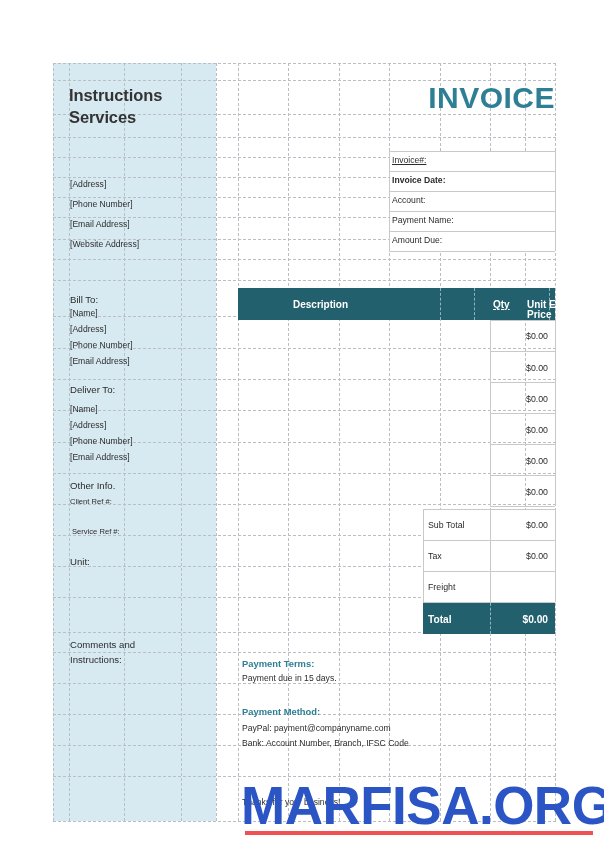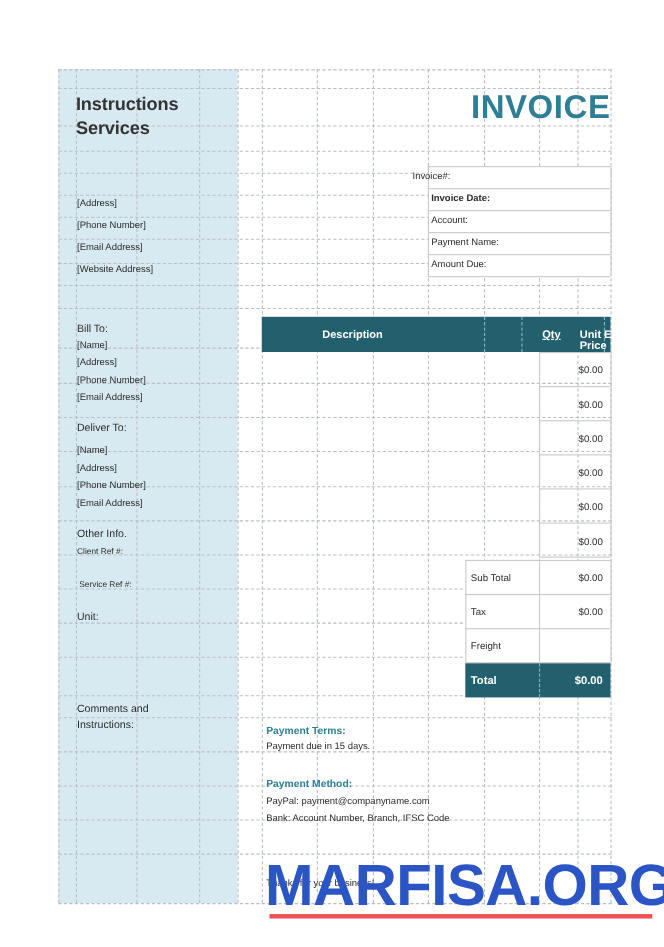--- a/index.html
+++ b/index.html
@@ -245,21 +245,21 @@
     <div class="fill-white" style="left:336px; top:88px; width:166px; height:100px;"></div>
     <div class="rule" style="left:336px; top:88px; width:166px;"></div>
     <div class="rule" style="left:336px; top:108px; width:166px;"></div>
     <div class="rule" style="left:336px; top:128px; width:166px;"></div>
     <div class="rule" style="left:336px; top:148px; width:166px;"></div>
     <div class="rule" style="left:336px; top:168px; width:166px;"></div>
     <div class="rule" style="left:336px; top:188px; width:166px;"></div>
     <div class="rule-v" style="left:336px; top:88px; height:100px;"></div>
     <div class="rule-v" style="left:502px; top:88px; height:100px;"></div>
 
-    <div class="cell" style="left:322px; top:93px;">Invoice#:</div>
+    <div class="cell" style="left:339px; top:93px;text-decoration:underline;">Invoice#:</div>
     <div class="cell" style="left:339px; top:113px;font-weight:bold;">Invoice Date:</div>
     <div class="cell" style="left:339px; top:133px;">Account:</div>
     <div class="cell" style="left:339px; top:153px;">Payment Name:</div>
     <div class="cell" style="left:339px; top:173px;">Amount Due:</div>
 
     <div class="cell" style="left:420px; top:93px; width:78px;"></div>
     <div class="cell" style="left:420px; top:113px; width:78px;"></div>
     <div class="cell" style="left:420px; top:133px; width:78px;"></div>
     <div class="cell" style="left:420px; top:153px; width:78px;"></div>
     <div class="cell" style="left:420px; top:173px; width:78px;"></div>

